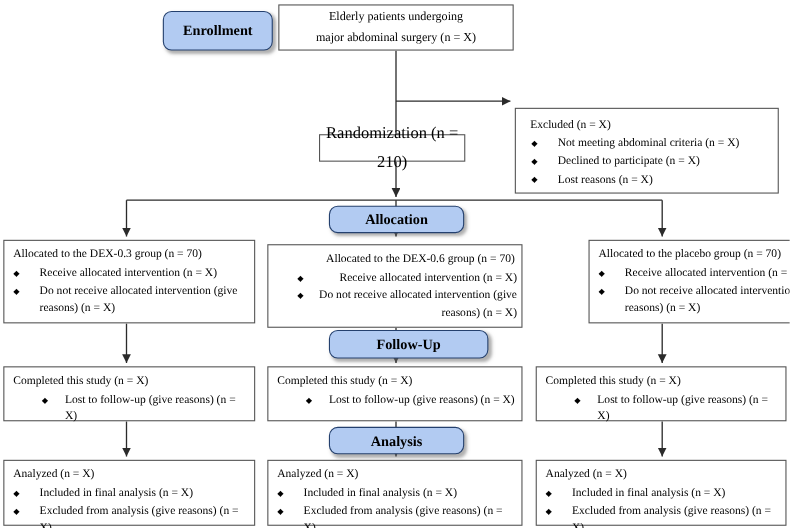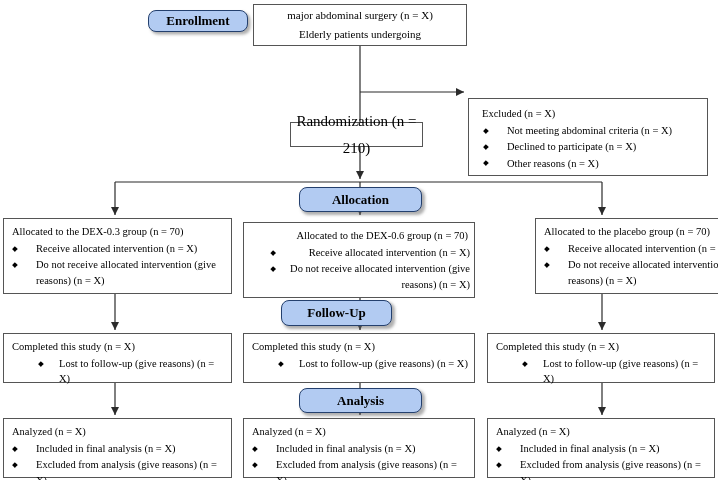--- a/index.html
+++ b/index.html
@@ -87,43 +87,43 @@
       <line x1="602" y1="182" x2="602" y2="215" marker-end="url(#arrow)"></line>
       <line x1="115" y1="294" x2="115" y2="330" marker-end="url(#arrow)"></line>
       <line x1="360" y1="294" x2="360" y2="330" marker-end="url(#arrow)"></line>
       <line x1="602" y1="294" x2="602" y2="330" marker-end="url(#arrow)"></line>
       <line x1="115" y1="383" x2="115" y2="415" marker-end="url(#arrow)"></line>
       <line x1="360" y1="383" x2="360" y2="415" marker-end="url(#arrow)"></line>
       <line x1="602" y1="383" x2="602" y2="415" marker-end="url(#arrow)"></line>
     </g>
   </svg>
 
-  <div class="stage-label" style="left:148px; top:10px; width:100px; height:22px;">Enrollment</div>
+  <div class="stage-label" style="left:148px; top:10px; width:100px; height:36px;">Enrollment</div>
   <div class="stage-label" style="left:299px; top:187px; width:123px; height:25px;">Allocation</div>
-  <div class="stage-label" style="left:281px; top:300px; width:111px; height:26px;">Follow-Up</div>
+  <div class="stage-label" style="left:299px; top:300px; width:145px; height:26px;">Follow-Up</div>
   <div class="stage-label" style="left:299px; top:388px; width:123px; height:25px;font-family:Liberation Serif, serif;">Analysis</div>
 
   <div class="box center-box" style="left:253px; top:4px; width:214px; height:42px;">
+    <div>Elderly patients undergoing</div>
     <div>major abdominal surgery (n = X)</div>
-    <div>Elderly patients undergoing</div>
   </div>
 
   <div class="box excluded" style="left:468px; top:58px; width:240px; height:78px;margin-top:40px;">
     <div class="title">Excluded (n = X)</div>
     <div class="bullet">
       <span class="diamond">◆</span>
       <span class="btext">Not meeting abdominal criteria (n = X)</span>
     </div>
     <div class="bullet">
       <span class="diamond">◆</span>
       <span class="btext">Declined to participate (n = X)</span>
     </div>
     <div class="bullet">
       <span class="diamond">◆</span>
-      <span class="btext">Other reasons (n = X)</span>
+      <span class="btext">Lost reasons (n = X)</span>
     </div>
   </div>
 
   <div class="box center-box" style="left:290px; top:122px; width:133px; height:25px; font-size:15px;">
     <div>Randomization (n = 210)</div>
   </div>
 
   <div class="box" style="left:3px; top:218px; width:229px; height:76px;">
     <div class="title">Allocated to the DEX-0.3 group (n = 70)</div>
     <div class="bullet">

